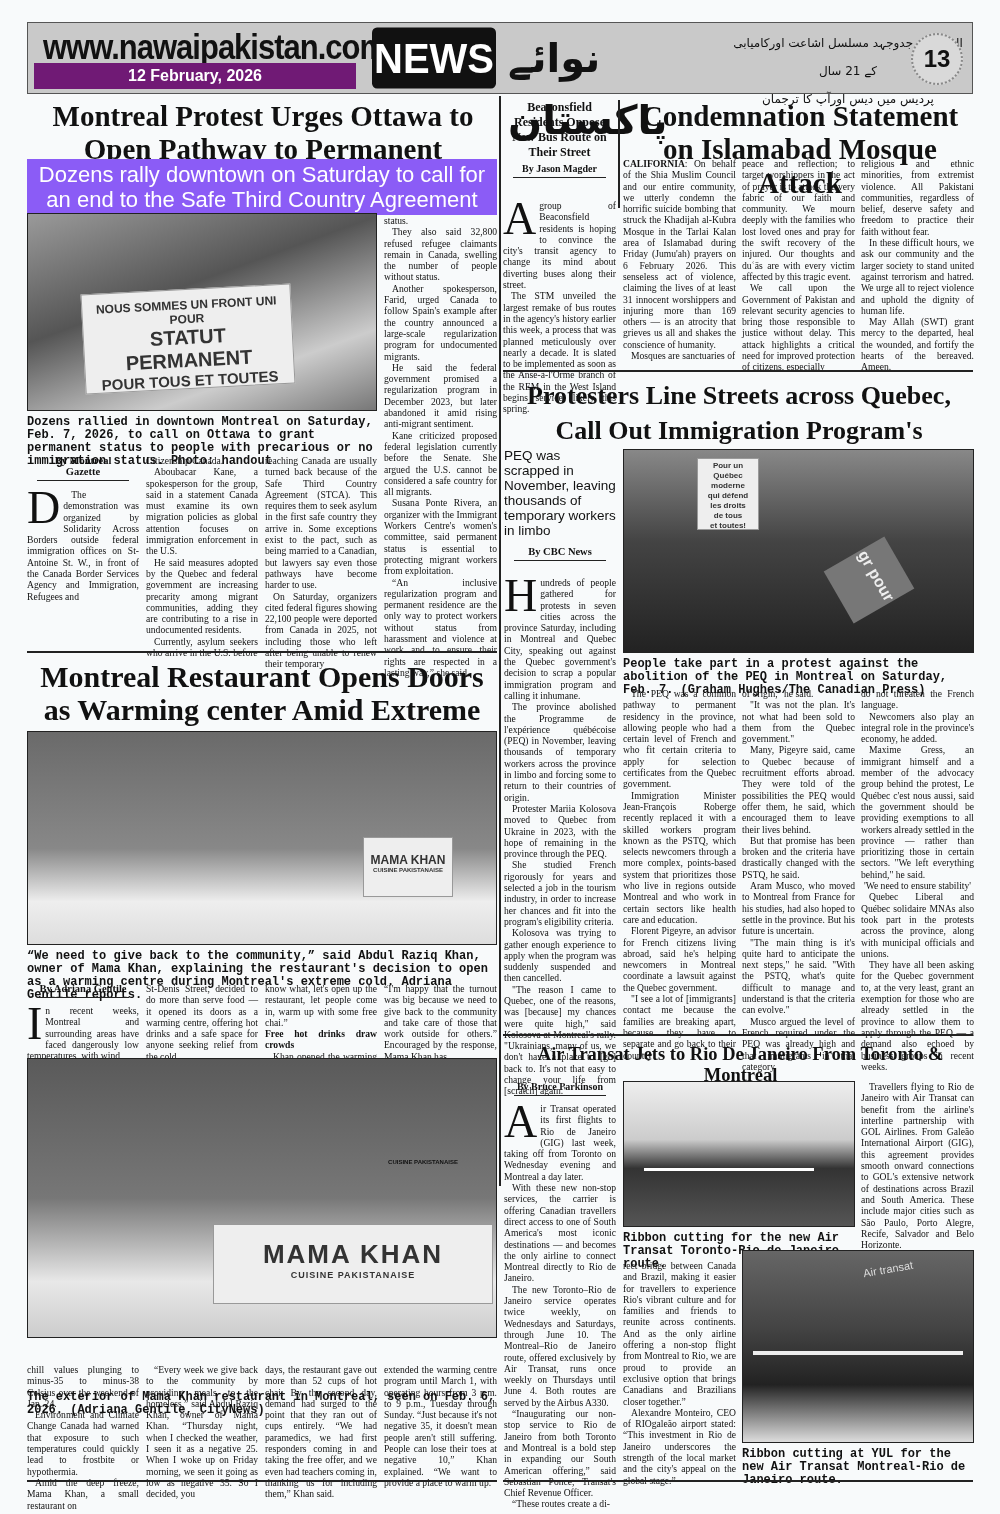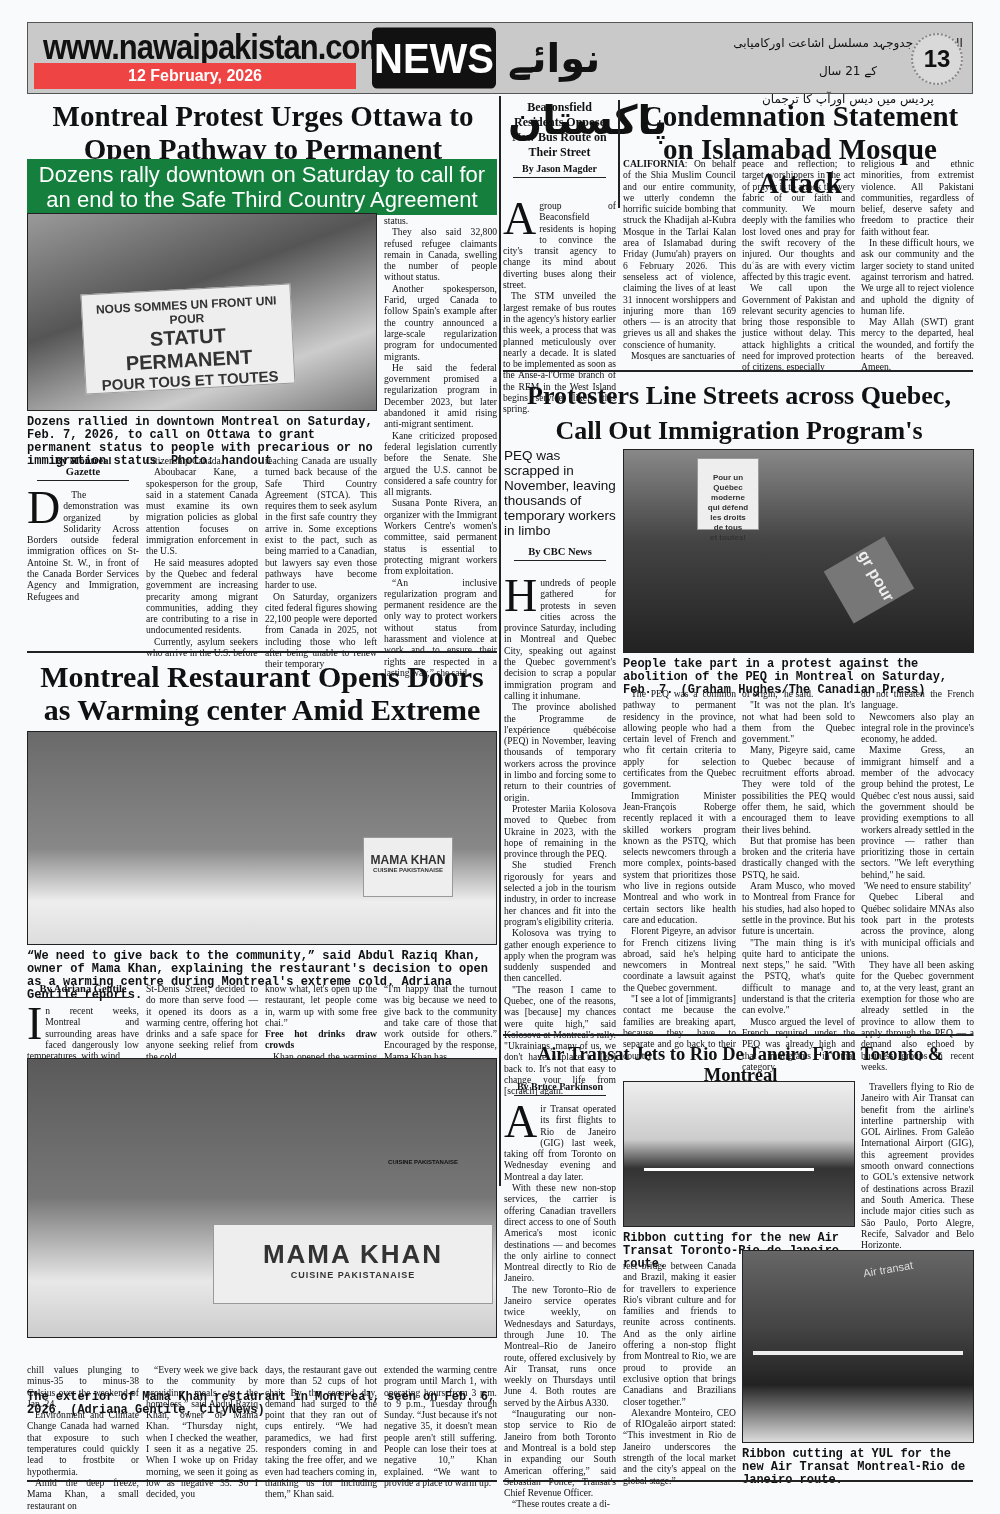--- a/index.html
+++ b/index.html
@@ -1,27 +1,27 @@
 <!DOCTYPE html>
 <html><head>
 <meta charset="utf-8">
 <style>
 *{box-sizing:border-box;margin:0;padding:0}
 body{width:1000px;height:1514px;background:#f8fafb;font-family:"Liberation Serif",serif;color:#111;position:relative;overflow:hidden}
 .abs{position:absolute}
 .masthead{left:27px;top:22px;width:946px;height:72px;background:#c9c9c9;border:1px solid #555}
 .site{left:15px;top:6px;font-family:"Liberation Sans",sans-serif;font-weight:bold;font-size:31px;letter-spacing:-1px;color:#111;transform:scaleY(1.15)}
-.datebar{left:6px;top:40px;width:322px;height:26px;background:#ef4444;color:#fff;font-family:"Liberation Sans",sans-serif;font-weight:bold;font-size:16px;text-align:center;line-height:26px}
+.datebar{left:6px;top:40px;width:322px;height:26px;background:#701a75;color:#fff;font-family:"Liberation Sans",sans-serif;font-weight:bold;font-size:16px;text-align:center;line-height:26px}
 .newsbox{left:344px;top:6px;width:124px;height:58px;background:#111;border-radius:5px;color:#fff;font-family:"Liberation Sans",sans-serif;font-weight:bold;font-size:40px;text-align:center;line-height:58px;transform:scaleY(1.05)}
 .urdu-title{left:480px;top:4px;width:250px;height:62px;font-family:"DejaVu Sans",sans-serif;font-weight:bold;font-size:40px;text-align:left;line-height:62px;direction:rtl}
 .urdu-tag{left:705px;top:6px;width:230px;font-family:"DejaVu Sans",sans-serif;font-size:12px;text-align:center;direction:rtl;line-height:28px}
 .pagenum{left:883px;top:10px;width:52px;height:52px;border-radius:50%;background:#d9d9d9;border:2px dotted #888;font-family:"Liberation Sans",sans-serif;font-weight:bold;font-size:24px;text-align:center;line-height:48px}
 h1,h2{font-family:"Liberation Serif",serif;font-weight:bold;text-align:center;line-height:1.15}
 .h-big{font-size:29px}
-.deck{background:#15803d;color:#fff;font-family:"Liberation Sans",sans-serif;font-size:22px;text-align:center;line-height:25px;padding:3px 0}
+.deck{background:#8b5cf6;color:#fff;font-family:"Liberation Sans",sans-serif;font-size:22px;text-align:center;line-height:25px;padding:3px 0}
 .photo{background:linear-gradient(160deg,#9a9a9a,#555 40%,#ccc 75%,#777);border:1px solid #222;overflow:hidden}
 .photo .banner{position:absolute;background:#eee;color:#333;font-family:"Liberation Sans",sans-serif;font-weight:bold;text-align:center;border:1px solid #999}
 .cap{font-family:Liberation Mono, monospace;font-weight:bold;font-size:12px;line-height:13px}
 .byline{font-weight:bold;font-size:10.5px;text-align:center;border-bottom:1.5px solid #222;padding-bottom:3px}
 .col{font-size:9.6px;line-height:11.3px;text-align:justify;hyphens:auto}
 .col p{text-indent:8px}
 .col p.first{text-indent:0}
 .drop{float:left;font-size:46px;line-height:38px;margin:0 3px -2px 0;font-family:"Liberation Serif",serif}
 .rule{background:#222;height:2px}
 .vrule{background:#222;width:1.5px}
@@ -118,21 +118,21 @@
     <span class="drop">H</span>
     <p class="first">undreds of people gathered for protests in seven cities across the province Saturday, including in Montreal and Quebec City, speaking out against the Quebec government's decision to scrap a popular immigration program and calling it inhumane.</p>
     <p>The province abolished the Programme de l'expérience québécoise (PEQ) in November, leaving thousands of temporary workers across the province in limbo and forcing some to return to their countries of origin.</p>
     <p>Protester Mariia Kolosova moved to Quebec from Ukraine in 2023, with the hope of remaining in the province through the PEQ.</p>
     <p>She studied French rigorously for years and selected a job in the tourism industry, in order to increase her chances and fit into the program's eligibility criteria.</p>
     <p>Kolosova was trying to gather enough experience to apply when the program was suddenly suspended and then cancelled.</p>
     <p>"The reason I came to Quebec, one of the reasons, was [because] my chances were quite high," said Kolosova at Montreal's rally. "Ukrainians, many of us, we don't have a place to [go] back to. It's not that easy to change your life from [scratch] again."</p>
   </div>
 </div>
 <div class="abs photo" style="left:623px;top:449px;width:351px;height:204px;background:linear-gradient(180deg,#888,#444 45%,#222)">
-  <div class="banner" style="left:73px;top:8px;width:62px;height:72px;font-size:8px;line-height:10px;padding-top:14px">
+  <div class="banner" style="left:73px;top:8px;width:62px;height:72px;font-size:8px;line-height:10px;padding-top:2px">
     <div>Pour un</div>
     <div>Québec</div>
     <div>moderne</div>
     <div>qui défend</div>
     <div>les droits</div>
     <div>de tous</div>
     <div>et toutes!</div>
   </div>
   <div class="banner" style="left:215px;top:95px;width:60px;height:70px;background:#777;color:#eee;font-size:16px;transform:rotate(60deg);border:none;padding-top:18px">gr pour</div>
 </div>

